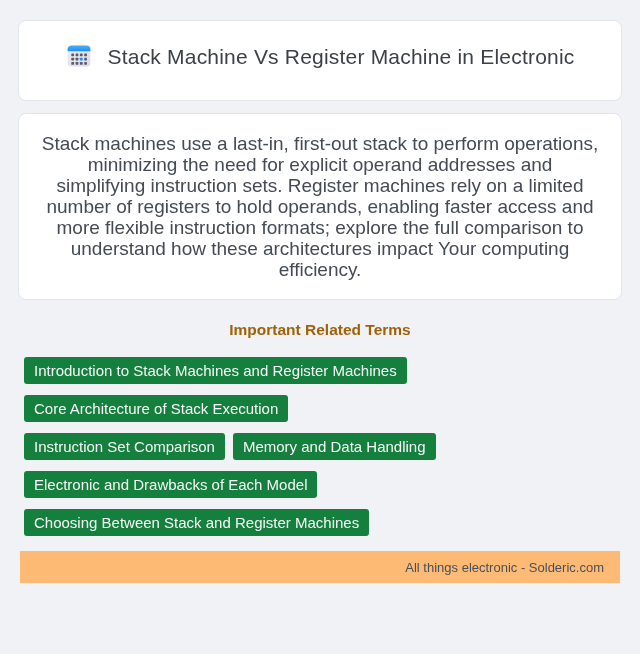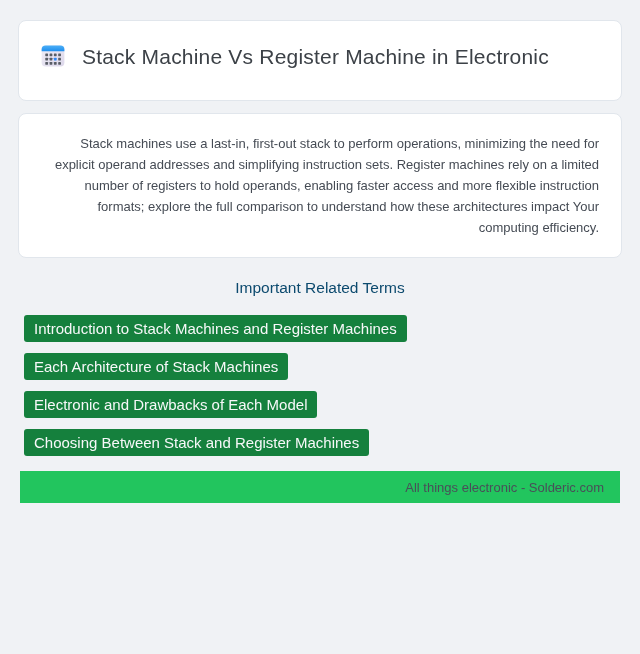--- a/index.html
+++ b/index.html
@@ -16,49 +16,50 @@
     padding-top: 20px;
   }
   .card {
     background: #ffffff;
     border: 1px solid #e1e6ec;
     border-radius: 8px;
     margin: 0 18px;
   }
   .header-card {
     padding: 22px 21px 24px;
+    text-align: center;
   }
   .page-title {
     font-size: 21px;
     line-height: 28px;
     font-weight: 500;
     color: #3c4147;
     letter-spacing: 0.2px;
   }
   .title-icon {
     display: inline-block;
     vertical-align: -5px;
     margin-right: 16px;
   }
   .intro-card {
     margin-top: 12px;
     padding: 19px 22px;
   }
   .intro-text {
-    font-size: 13px;
+    font-size: 19px;
     line-height: 21px;
     color: #454b54;
-    text-align: right;
+    text-align: center;
   }
   .terms-heading {
     margin-top: 21px;
     text-align: center;
     font-size: 15.5px;
-    font-weight: 400;
-    color: #0c4a6e;
+    font-weight: 700;
+    color: #a16207;
   }
   .terms-list {
     margin: 18px 16px 0 24px;
   }
   .terms-row {
     display: flex;
     gap: 8px;
     margin-bottom: 11px;
   }
   .term-tag {
@@ -68,21 +69,21 @@
     font-size: 15px;
     line-height: 17px;
     padding: 5px 10px 5px 10px;
     border-radius: 3px;
     white-space: nowrap;
     cursor: pointer;
   }
   .footer-bar {
     margin: 15px 20px 0;
     height: 32px;
-    background: #22c55e;
+    background: #fdba74;
     display: flex;
     align-items: center;
     justify-content: flex-end;
     padding-right: 16px;
   }
   .footer-text {
     font-size: 13px;
     color: #494f58;
   }
 </style>
@@ -128,21 +129,25 @@
     <p class="intro-text">Stack machines use a last-in, first-out stack to perform operations, minimizing the need for explicit operand addresses and simplifying instruction sets. Register machines rely on a limited number of registers to hold operands, enabling faster access and more flexible instruction formats; explore the full comparison to understand how these architectures impact Your computing efficiency.</p>
   </div>
 
   <h2 class="terms-heading">Important Related Terms</h2>
 
   <div class="terms-list">
     <div class="terms-row">
       <span class="term-tag">Introduction to Stack Machines and Register Machines</span>
     </div>
     <div class="terms-row">
-      <span class="term-tag">Each Architecture of Stack Machines</span>
+      <span class="term-tag">Core Architecture of Stack Execution</span>
+    </div>
+    <div class="terms-row">
+      <span class="term-tag">Instruction Set Comparison</span>
+      <span class="term-tag">Memory and Data Handling</span>
     </div>
     <div class="terms-row">
       <span class="term-tag">Electronic and Drawbacks of Each Model</span>
     </div>
     <div class="terms-row">
       <span class="term-tag">Choosing Between Stack and Register Machines</span>
     </div>
   </div>
 
   <div class="footer-bar">

